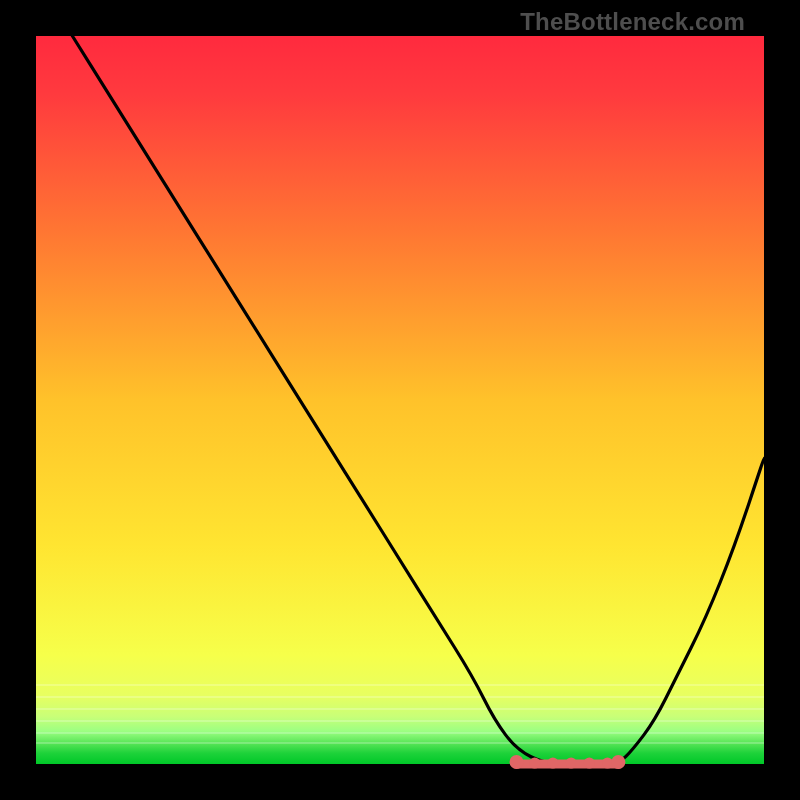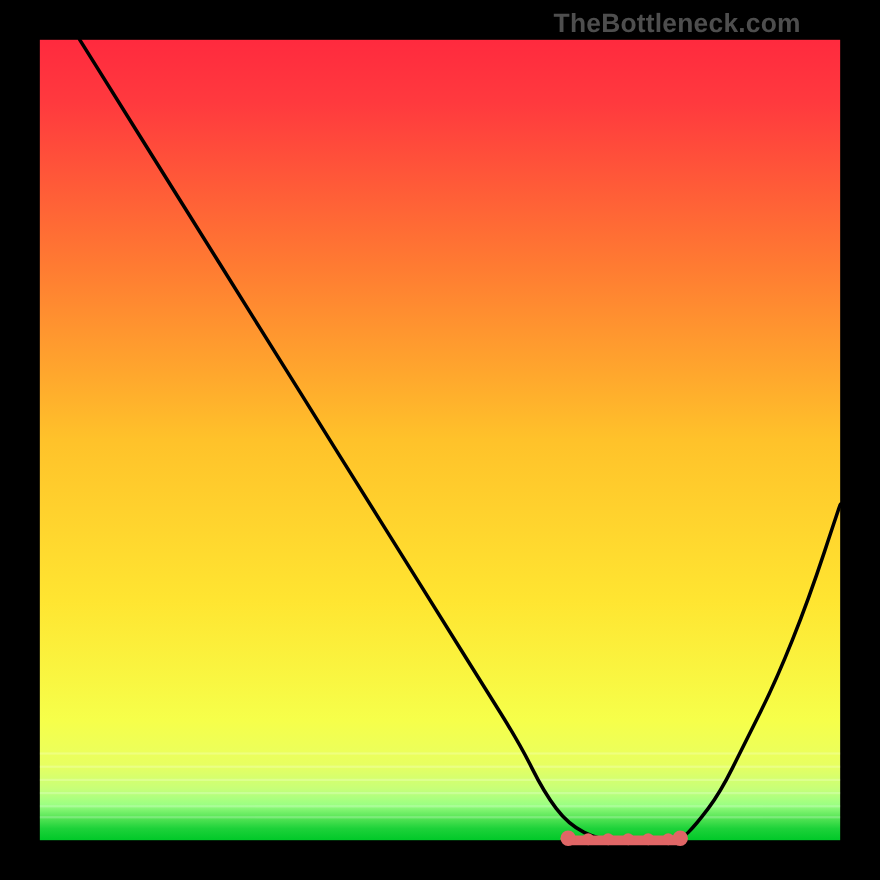--- a/index.html
+++ b/index.html
@@ -11,20 +11,21 @@
     overflow: hidden;
     font-family: Arial, Helvetica, sans-serif;
   }
   .frame {
     position: absolute;
     left: 0;
     top: 0;
     width: 768px;
     height: 800px;
     background: #000;
+    padding-left: 17px;
   }
   .plot {
     position: absolute;
     left: 36px;
     top: 36px;
     width: 728px;
     height: 728px;
   }
   .gradient {
     position: absolute;

